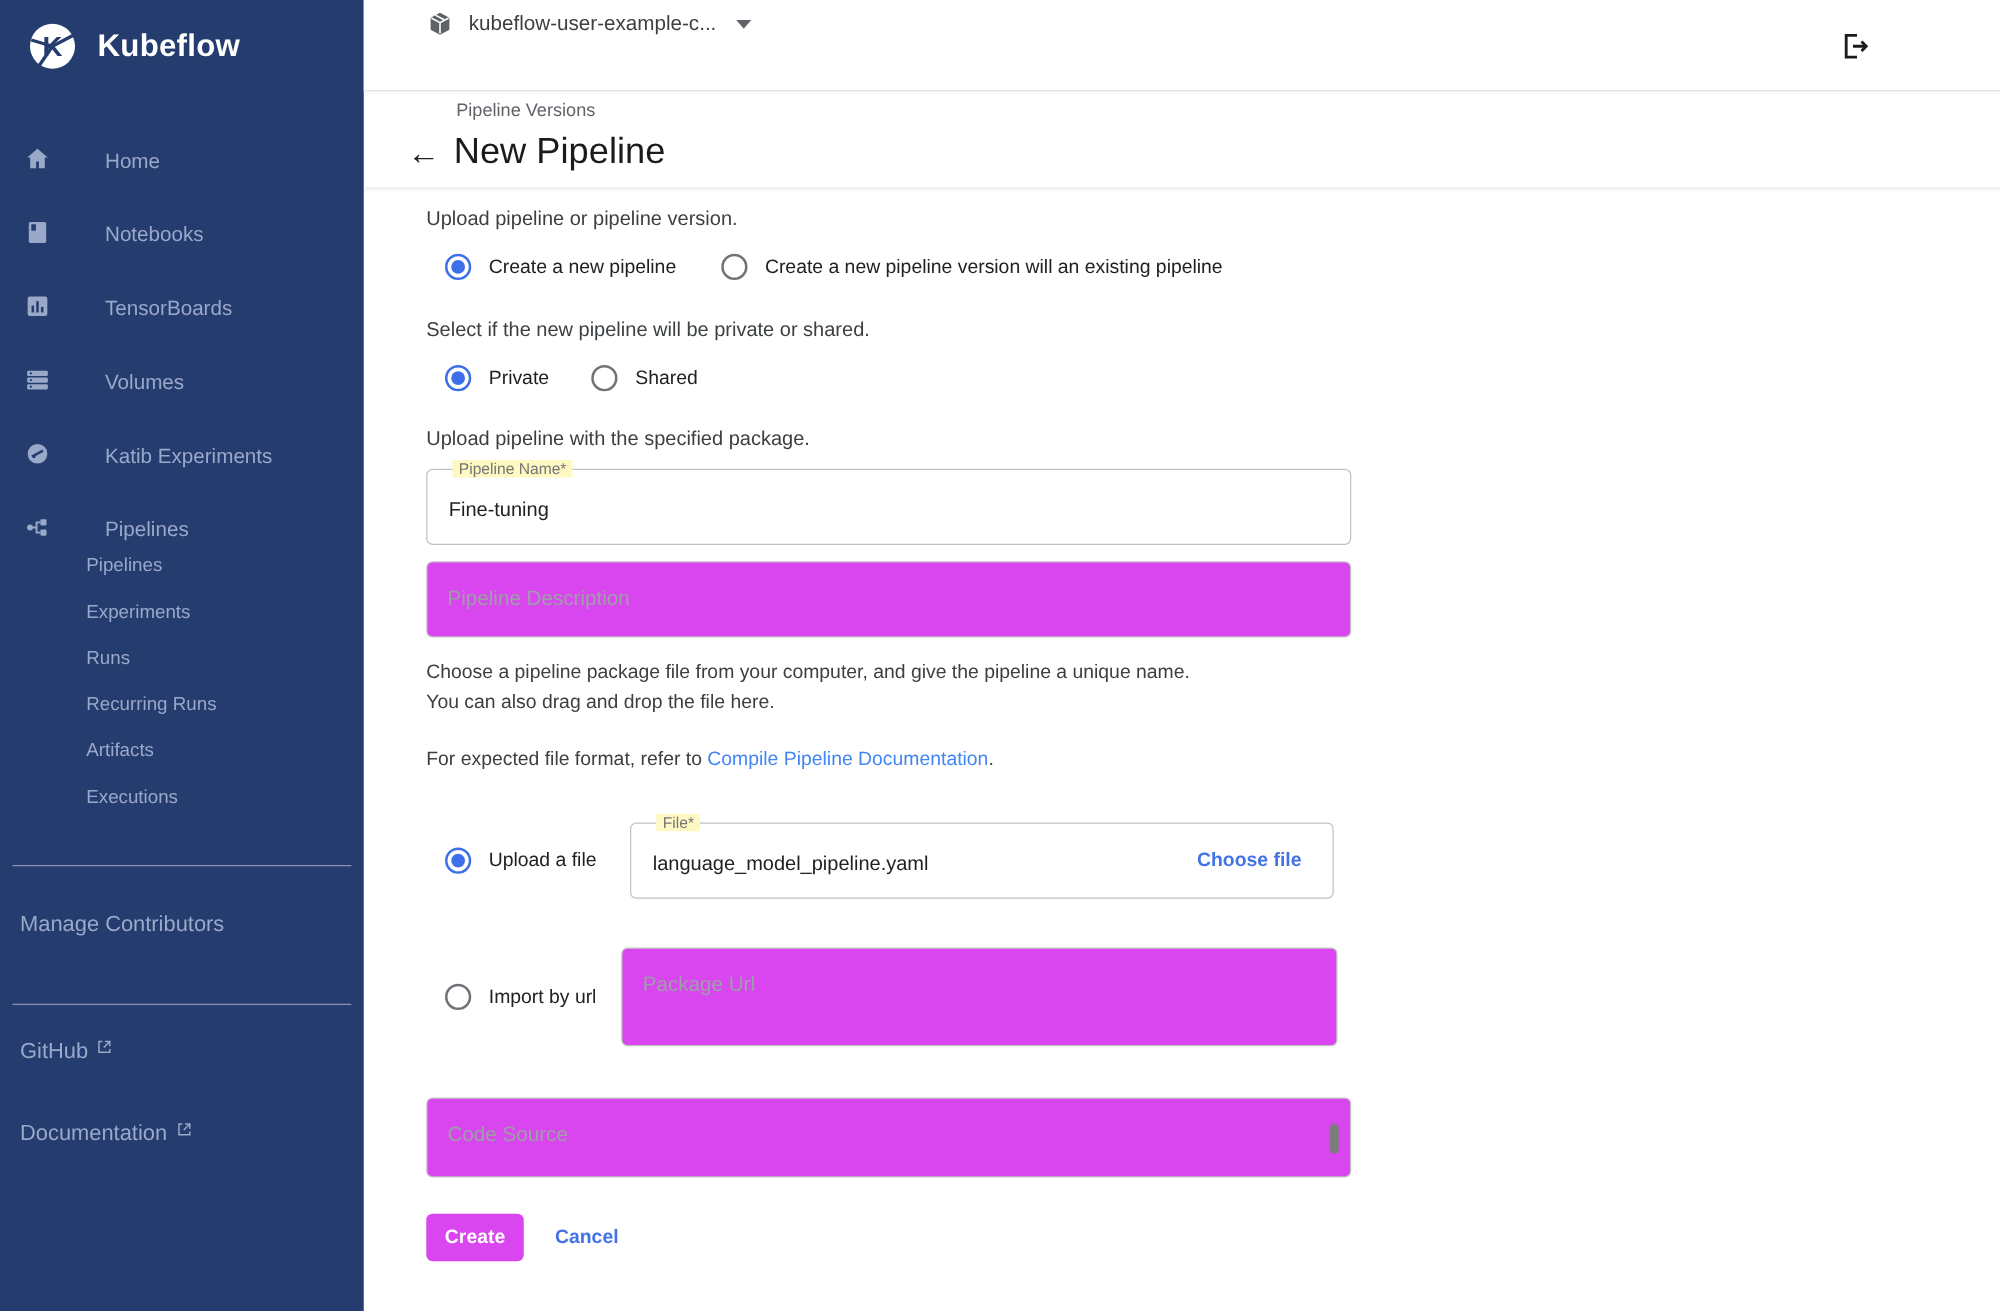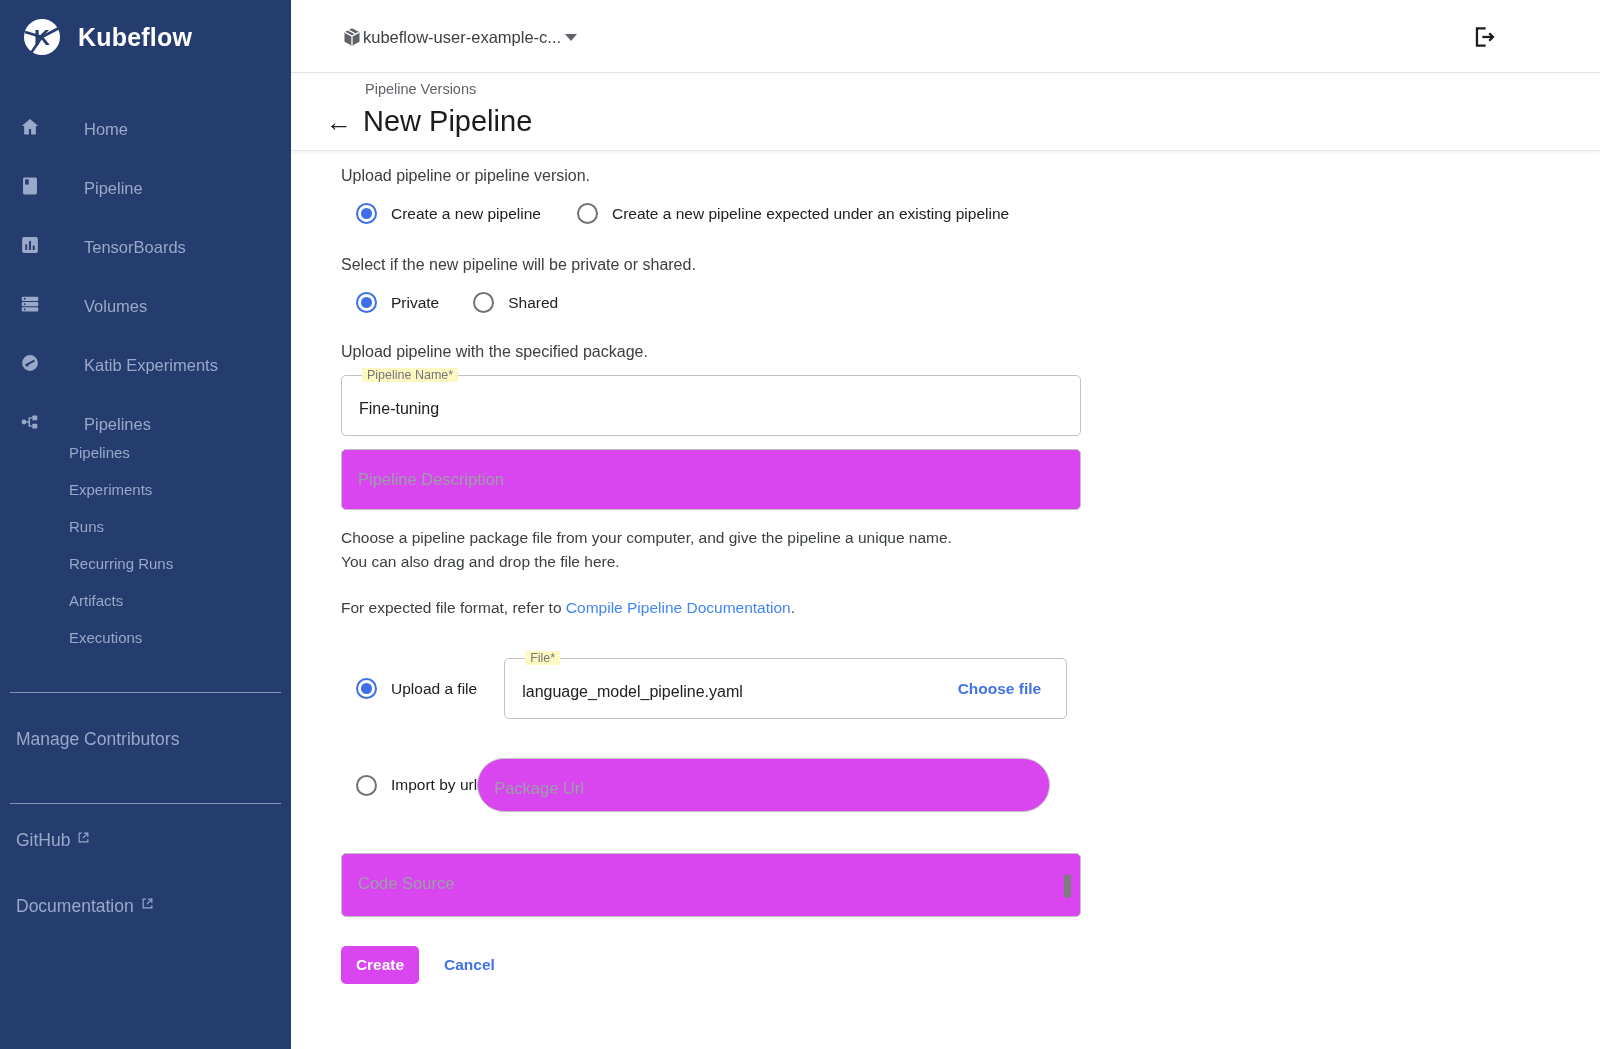--- a/index.html
+++ b/index.html
@@ -24,22 +24,22 @@
   .manage-row { margin-top:26px; padding-left:16px; font-size:17.5px; height:40px;
     display:flex; align-items:center; cursor:pointer; }
   .ext-row { margin-top:26px; padding-left:16px; font-size:17.5px; height:40px;
     display:flex; align-items:flex-start; gap:7px; cursor:pointer; }
   .ext-row .ext-ic { margin-top:-2px; }
 
   
   .main { position:absolute; left:291px; top:0; width:1309px; height:1049px; }
   .topbar { position:relative; height:73px; background:#fff;
     border-bottom:1px solid #e3e3e3; box-shadow:0 1px 3px rgba(0,0,0,.04); }
-  .ns-select { position:absolute; left:50px; top:26px; display:flex;
-    align-items:center; cursor:pointer; }
+  .ns-select { position:absolute; left:50px; top:8px; display:flex;
+    align-items:center; gap:12px; cursor:pointer; }
   .ns-text { font-size:16.5px; color:#3c4043; }
   .caret-down { width:0; height:0; border-left:6px solid transparent;
     border-right:6px solid transparent; border-top:7px solid #5f6368; margin-left:4px; }
   .logout-btn { position:absolute; right:103px; top:24px; background:none;
     border:none; cursor:pointer; padding:0; }
 
   
   .page-head { position:relative; border-bottom:1px solid #e9e9e9;
     box-shadow:0 2px 3px rgba(0,0,0,.05); padding-bottom:12px; }
   .crumb { padding:8px 0 0 74px; font-size:14.5px; color:#5f6368; width:max-content; cursor:pointer; }
@@ -76,21 +76,21 @@
   .outlined-field input::placeholder { color:#9aa0a6; opacity:1; }
 
   .hint { font-size:15.5px; color:#3c4043; line-height:24px; }
   .link { color:#4285f4; text-decoration:none; cursor:pointer; }
 
   .file-row { display:flex; align-items:center; padding-left:15px; margin-top:38px; }
   .file-field { margin-left:27px; width:563px; }
   .choose-file { position:absolute; right:25px; top:50%; transform:translateY(-50%);
     color:#4272e8; font-weight:700; font-size:15.5px; background:none; border:none; cursor:pointer; }
   .url-row { display:flex; align-items:center; padding-left:15px; margin-top:39px; }
-  .url-field { width:573px; height:54px;border-radius:28px; }
+  .url-field { margin-left:20px; width:573px; height:79px; }
   .code-field { margin-top:41px; height:64px; }
   .scroll-thumb { position:absolute; right:9px; top:20px; width:7px; height:24px;
     border-radius:4px; background:#7d7d7d; cursor:pointer; }
 
   .actions { display:flex; align-items:center; margin-top:29px; }
   .create-btn { width:78px; height:38px; background:#d946ef; color:#fff;
     border:none; border-radius:5px; font-size:15.5px; font-weight:700; cursor:pointer;
     font-family:"Liberation Sans", sans-serif; }
   .cancel-btn { margin-left:25px; background:none; border:none; color:#4272e8;
     font-size:15.5px; font-weight:700; cursor:pointer;
@@ -126,21 +126,21 @@
       </span>
       <span>Home</span>
     </div>
     <div class="nav-item">
       <span class="icon">
         <svg width="22" height="22" viewBox="0 0 24 24" fill="currentColor">
             <path d="M6 2.8h12c.9 0 1.6.7 1.6 1.6v15.2c0 .9-.7 1.6-1.6 1.6H6c-.9 0-1.6-.7-1.6-1.6V4.4c0-.9.7-1.6 1.6-1.6z"></path>
             <rect x="6.6" y="4.8" width="4" height="5.6" fill="#253c6e"></rect>
           </svg>
       </span>
-      <span>Pipeline</span>
+      <span>Notebooks</span>
     </div>
     <div class="nav-item">
       <span class="icon">
         <svg width="22" height="22" viewBox="0 0 24 24" fill="currentColor">
             <rect x="3.4" y="3.4" width="17.2" height="17.2" rx="2"></rect>
             <rect x="6.8" y="11.4" width="2.2" height="6" fill="#253c6e"></rect>
             <rect x="10.9" y="7.6" width="2.2" height="9.8" fill="#253c6e"></rect>
             <rect x="15" y="12.6" width="2.2" height="4.8" fill="#253c6e"></rect>
           </svg>
       </span>
@@ -266,21 +266,21 @@
 
     <p class="section-label">Upload pipeline or pipeline version.</p>
 
     <div class="option-row mt18">
       <div class="opt gap36">
         <span class="radio checked"></span>
         <span class="opt-label">Create a new pipeline</span>
       </div>
       <div class="opt">
         <span class="radio"></span>
-        <span class="opt-label">Create a new pipeline expected under an existing pipeline</span>
+        <span class="opt-label">Create a new pipeline version will an existing pipeline</span>
       </div>
     </div>
 
     <p class="section-label mt32">Select if the new pipeline will be private or shared.</p>
 
     <div class="option-row mt18">
       <div class="opt gap34">
         <span class="radio checked"></span>
         <span class="opt-label">Private</span>
       </div>

